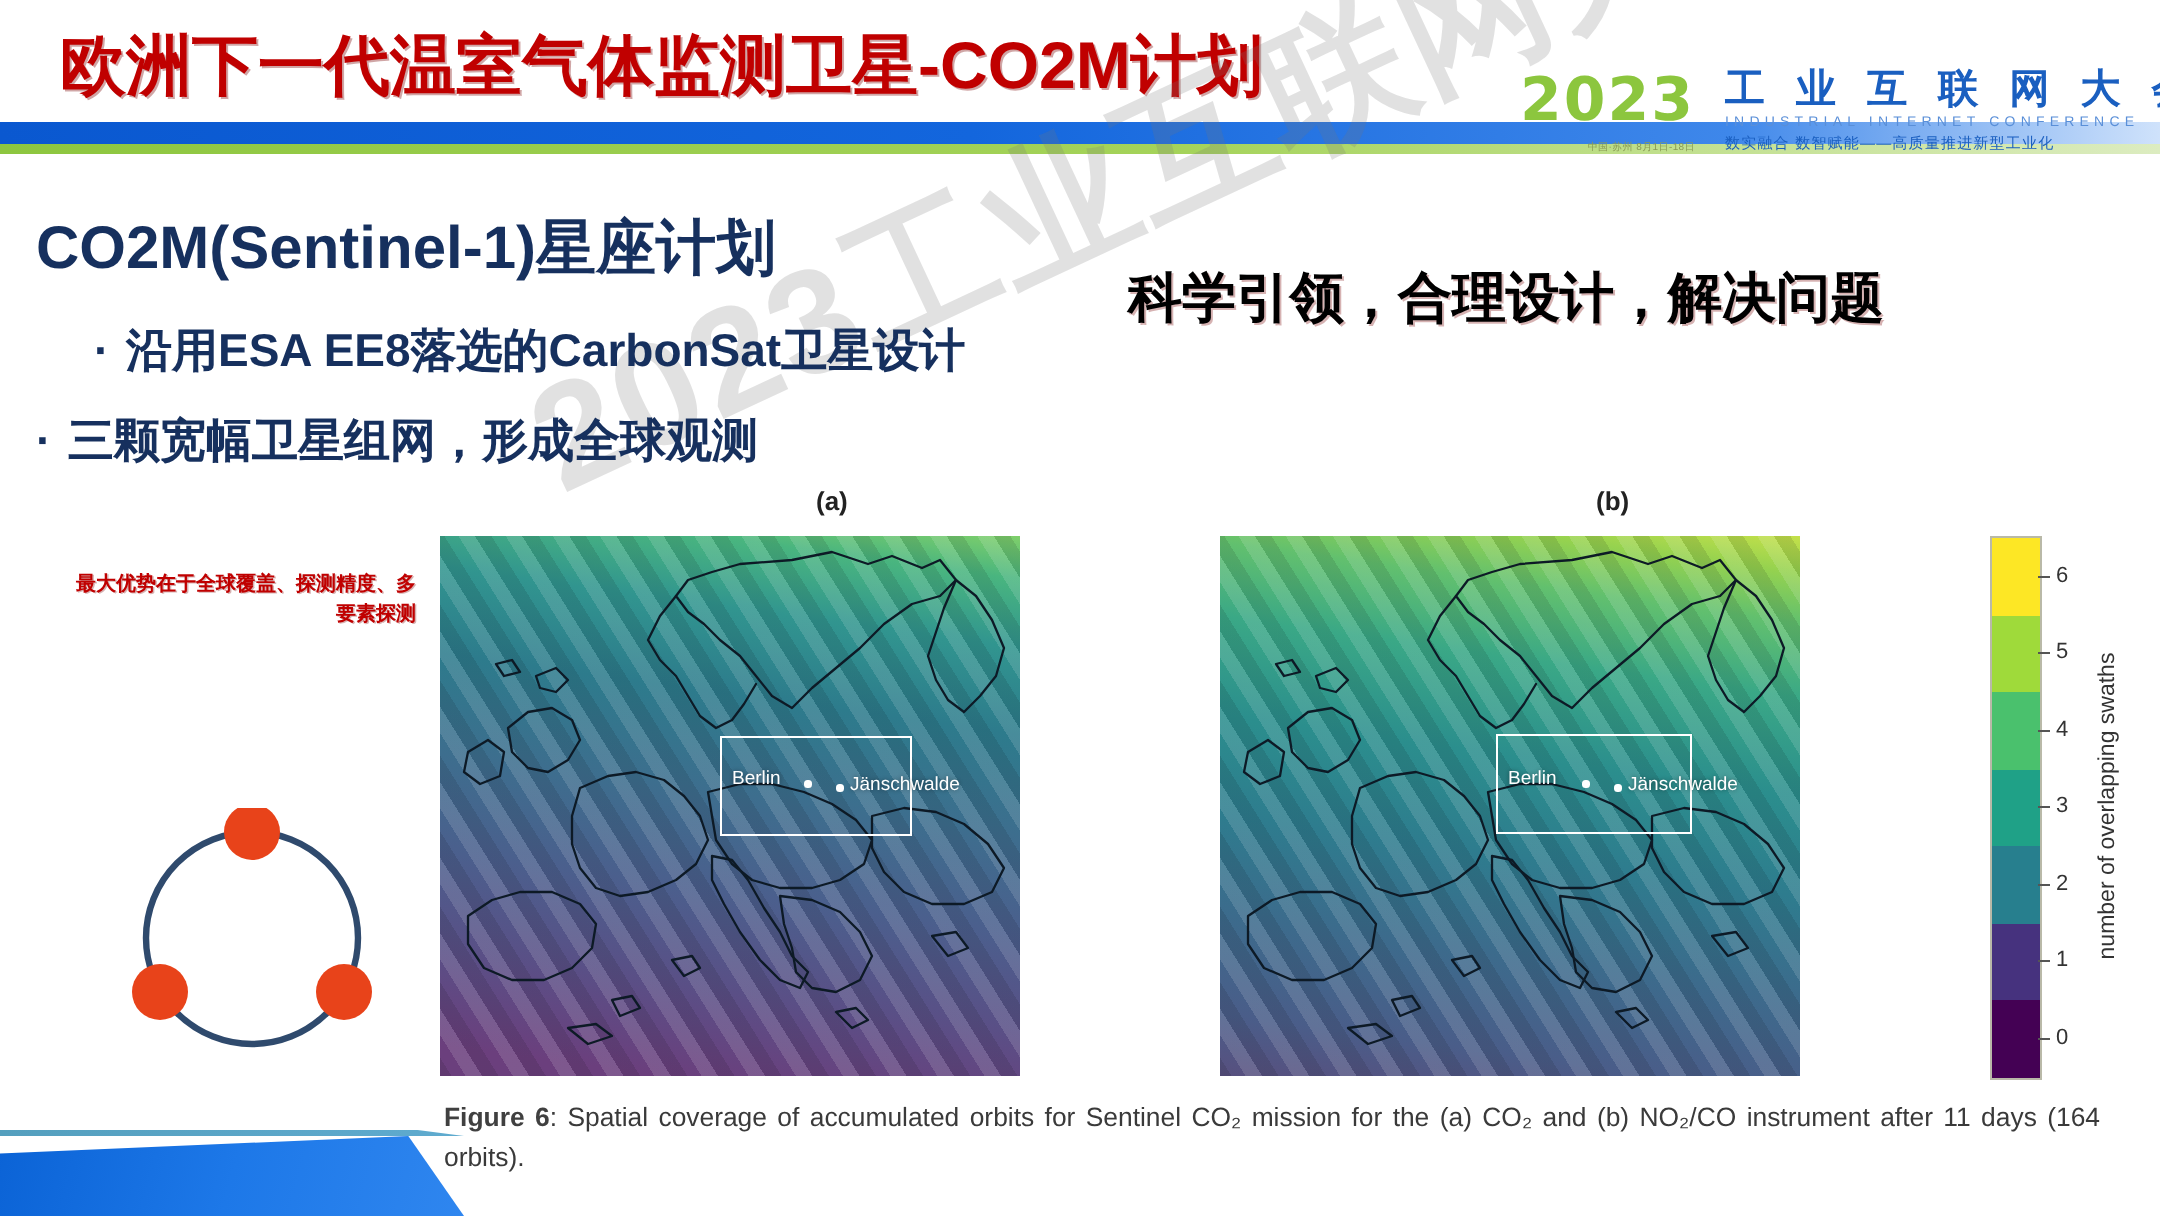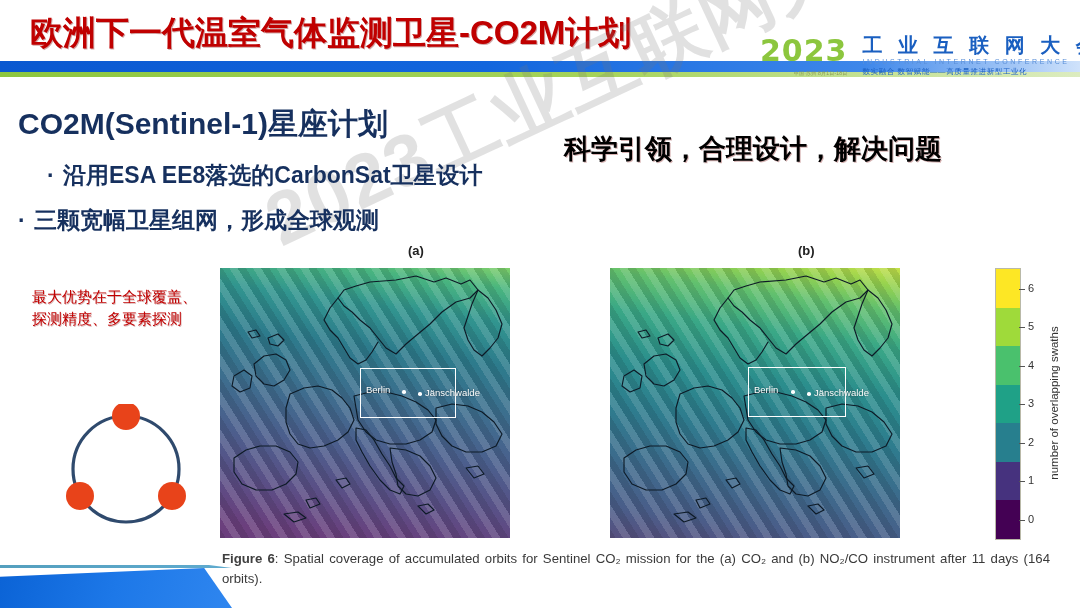--- a/index.html
+++ b/index.html
@@ -54,21 +54,21 @@
   .b1{left:18px;top:160px;margin-left:29px;}
   .b2{left:18px;top:205px;}
 
   .red-block{
     position:absolute;left:564px;top:133px;
     font-size:27px;font-weight:bold;color:#000000;line-height:1.22;white-space:nowrap;
     text-shadow:1px 1px 0 rgba(120,0,0,.30);
   }
   .red-left{
     position:absolute;left:32px;top:286px;width:176px;
-    font-size:15px;font-weight:normal;color:#c00000;line-height:1.45;text-align:left;
+    font-size:10px;font-weight:bold;color:#c00000;line-height:1.45;text-align:right;
     text-shadow:.7px .7px 0 rgba(120,0,0,.3);
   }
 
   
   .orbit{position:absolute;left:46px;top:404px;width:160px;height:130px;}
 
   
   .panel-label{
     position:absolute;font-size:13px;font-weight:bold;color:#222;
   }

